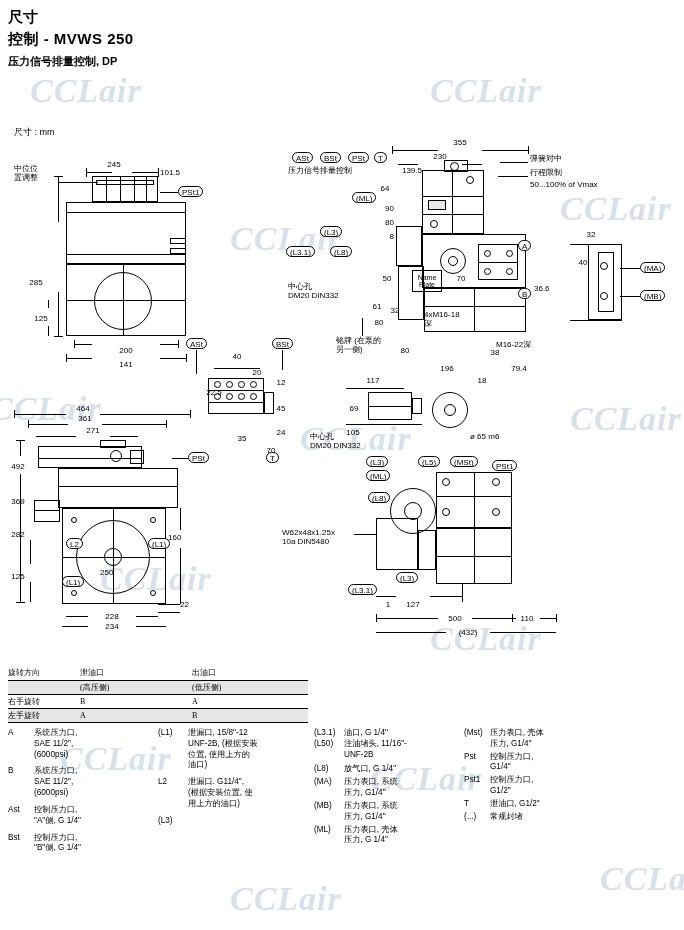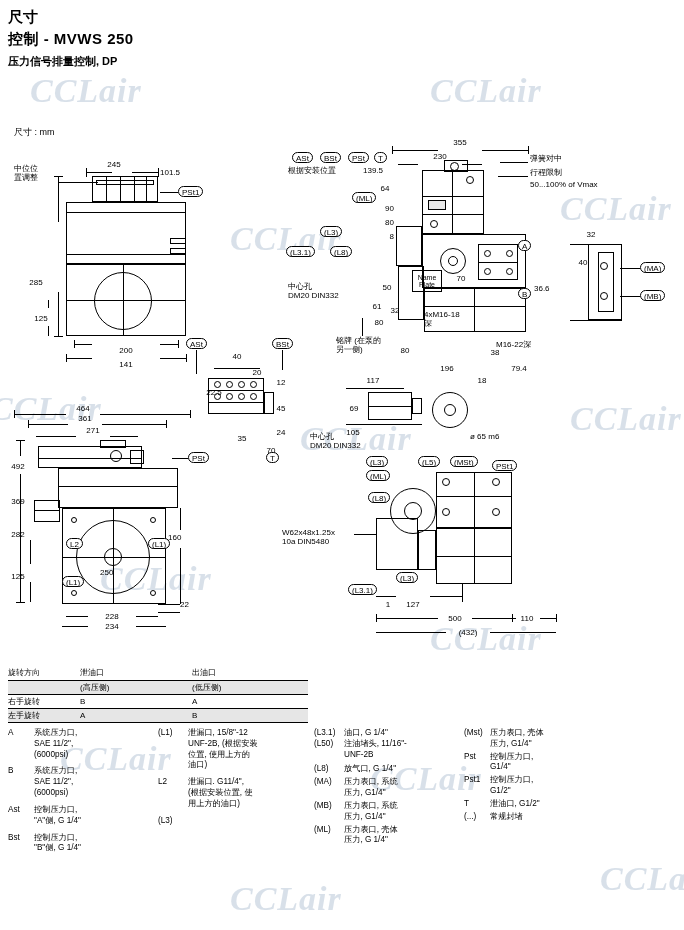--- a/index.html
+++ b/index.html
@@ -34,21 +34,21 @@
   .boxg{position:absolute;border:1px solid #000;background:#e8e8e8;box-sizing:border-box;}
   .circ{position:absolute;border:1px solid #000;border-radius:50%;box-sizing:border-box;}
 
   
   .dim{position:absolute;font-size:8px;text-align:center;}
   .tag{position:absolute;border:1px solid #000;border-radius:8px;font-size:8px;
        padding:0 3px;background:#fff;line-height:11px;height:11px;box-sizing:border-box;}
 
   
   .tbl{position:absolute;left:8px;top:664px;width:300px;font-size:8px;}
-  .tbl .row{display:flex;align-items:center;height:13px;}
+  .tbl .row{display:flex;align-items:center;height:13px;font-family:Liberation Serif, serif;}
   .tbl .row.hdr{height:16px;}
   .tbl .c1{width:72px;}
   .tbl .c2{width:112px;text-align:left;}
   .tbl .c3{width:110px;text-align:left;}
   .tbl .shade{background:#e6e6e6;}
   .tbl .bline{border-top:1px solid #000;}
 
   
   .legend{position:absolute;left:8px;top:728px;width:668px;font-size:8.2px;line-height:1.32;}
   .lrow{display:flex;}
@@ -240,56 +240,56 @@
   <div class="ln hl" style="left:66px;top:616px;width:22px;"></div>
   <div class="ln hl" style="left:136px;top:616px;width:22px;"></div>
   <div class="dim" style="left:92px;top:622px;width:40px;">234</div>
   <div class="ln hl" style="left:62px;top:626px;width:26px;"></div>
   <div class="ln hl" style="left:136px;top:626px;width:30px;"></div>
 
   <div class="tag" style="left:292px;top:152px;">ASt</div>
   <div class="tag" style="left:320px;top:152px;">BSt</div>
   <div class="tag" style="left:348px;top:152px;">PSt</div>
   <div class="tag" style="left:374px;top:152px;">T</div>
-  <div class="lb" style="left:288px;top:166px;">根据安装位置</div>
+  <div class="lb" style="left:288px;top:166px;">压力信号排量控制</div>
 
   <div class="lb" style="left:530px;top:154px;">弹簧对中</div>
   <div class="lb" style="left:530px;top:168px;">行程限制</div>
   <div class="lb" style="left:530px;top:180px;">50...100% of Vmax</div>
   <div class="ln hl" style="left:500px;top:162px;width:28px;"></div>
   <div class="ln hl" style="left:498px;top:176px;width:30px;"></div>
 
   <div class="dim" style="left:440px;top:138px;width:40px;">355</div>
   <div class="ln hl" style="left:392px;top:150px;width:46px;"></div>
   <div class="ln hl" style="left:482px;top:150px;width:46px;"></div>
   <div class="ln vl" style="left:392px;top:146px;height:8px;"></div>
   <div class="ln vl" style="left:528px;top:146px;height:8px;"></div>
 
   <div class="dim" style="left:420px;top:152px;width:40px;">230</div>
   <div class="ln hl" style="left:398px;top:164px;width:20px;"></div>
   <div class="ln hl" style="left:462px;top:164px;width:20px;"></div>
 
-  <div class="dim" style="left:356px;top:166px;width:34px;">139.5</div>
+  <div class="dim" style="left:388px;top:166px;width:34px;text-align:right;">139.5</div>
   <div class="dim" style="left:374px;top:184px;width:22px;">64</div>
 
   <div class="tag" style="left:352px;top:192px;">(ML)</div>
   <div class="tag" style="left:320px;top:226px;">(L3)</div>
   <div class="tag" style="left:286px;top:246px;">(L3.1)</div>
   <div class="tag" style="left:330px;top:246px;">(L8)</div>
 
   <div class="lb" style="left:288px;top:282px;">中心孔
 DM20 DIN332</div>
   <div class="lb" style="left:336px;top:336px;">铭牌 (在泵的
 另一侧)</div>
   <div class="ln vl" style="left:362px;top:318px;height:18px;"></div>
 
   <div class="dim" style="left:376px;top:204px;width:18px;text-align:right;">90</div>
   <div class="dim" style="left:376px;top:218px;width:18px;text-align:right;">80</div>
   <div class="dim" style="left:376px;top:232px;width:18px;text-align:right;">8</div>
-  <div class="dim" style="left:378px;top:274px;width:18px;margin-top:9px;">50</div>
+  <div class="dim" style="left:378px;top:274px;width:18px;">50</div>
   <div class="dim" style="left:452px;top:274px;width:18px;">70</div>
   <div class="dim" style="left:368px;top:302px;width:18px;">61</div>
   <div class="dim" style="left:386px;top:306px;width:18px;">32</div>
   <div class="dim" style="left:370px;top:318px;width:18px;">80</div>
   <div class="dim" style="left:396px;top:346px;width:18px;">80</div>
   <div class="dim" style="left:434px;top:364px;width:26px;">196</div>
   <div class="dim" style="left:486px;top:348px;width:18px;">38</div>
   <div class="dim" style="left:506px;top:364px;width:26px;">79.4</div>
   <div class="dim" style="left:534px;top:284px;width:28px;text-align:left;">36.6</div>
 

